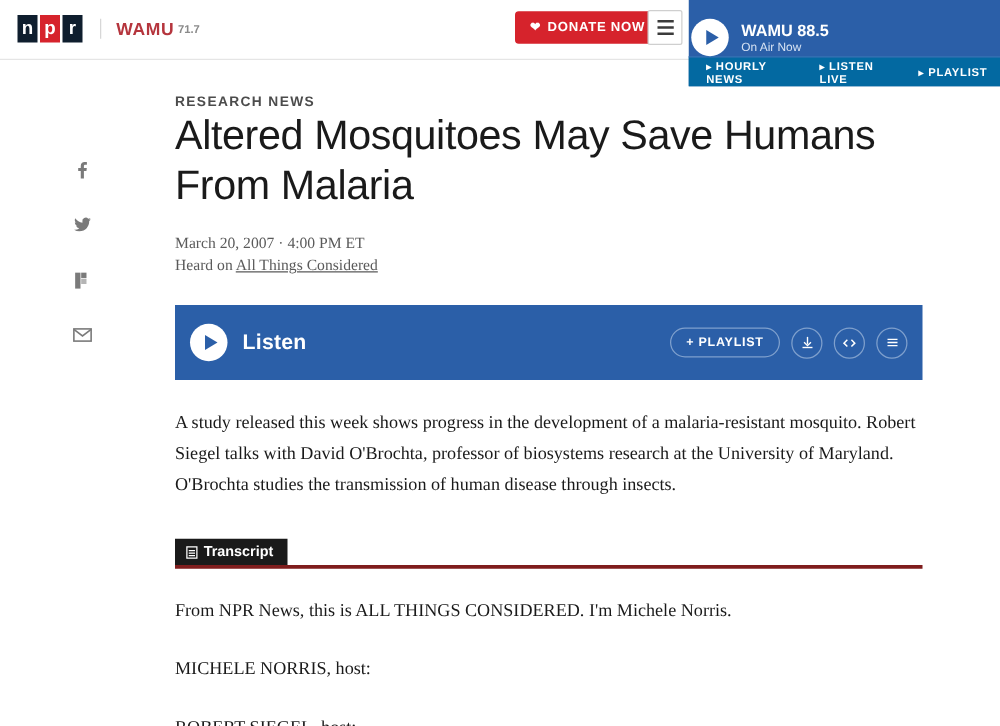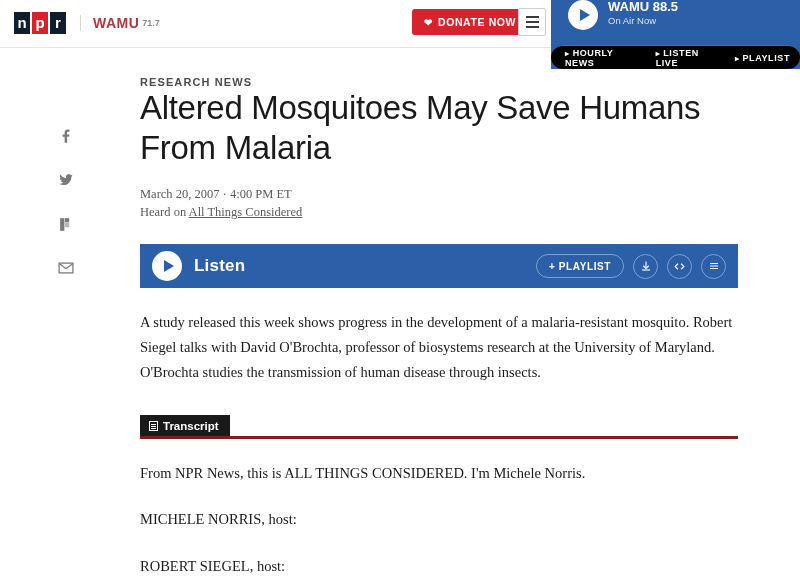--- a/index.html
+++ b/index.html
@@ -100,22 +100,22 @@
   .station-player {
     position: absolute;
     left: 551px; top: 0;
     width: 249px;
     background: #2b5fa8;
     color: #fff;
   }
   .sp-top {
     height: 45px;
     display: flex;
-    align-items: flex-start;
-    padding: 0 17px;
+    align-items: flex-end;
+    padding: 0 2px;
   }
   .sp-play {
     width: 30px; height: 30px;
     border-radius: 50%;
     background: #fff;
     display: flex;
     align-items: center;
     justify-content: center;
     flex: 0 0 auto;
     cursor: pointer;
@@ -124,31 +124,30 @@
     width: 0; height: 0;
     border-left: 10px solid #2b5fa8;
     border-top: 6px solid transparent;
     border-bottom: 6px solid transparent;
     margin-left: 3px;
   }
   .sp-text { margin-left: 10px; line-height: 1.15; }
   .sp-title { font-size: 13px; font-weight: bold; }
   .sp-sub { font-size: 9.5px; color: #d7e3f3; margin-top: 1px; }
   .sp-links {
-    background: #000000;
+    background: #0369a1;
     border-top: 1px solid #3f71b6;
     height: 24px;
     display: flex;
     align-items: center;
     justify-content: flex-end;
     padding-right: 10px;
     font-size: 9px;
     letter-spacing: .6px;
     font-weight: bold;
-    border-radius: 12px;
   }
   .sp-links a {
     color: #fff;
     text-decoration: none;
     margin-left: 14px;
     cursor: pointer;
   }
   .sp-links .caret { margin-right: 3px; font-size: 8px; }
 
   
@@ -201,21 +200,21 @@
   }
   .dateline .heard a {
     color: #5a5a5a;
     text-decoration: underline;
   }
 
   
   .listen-bar {
     margin-top: 22px;
     background: #2b5fa8;
-    height: 44px;
+    height: 60px;
     display: flex;
     align-items: center;
     padding: 0 12px 0 12px;
     color: #fff;
   }
   .listen-play {
     width: 30px; height: 30px;
     border-radius: 50%;
     background: #fff;
     display: flex; align-items: center; justify-content: center;

